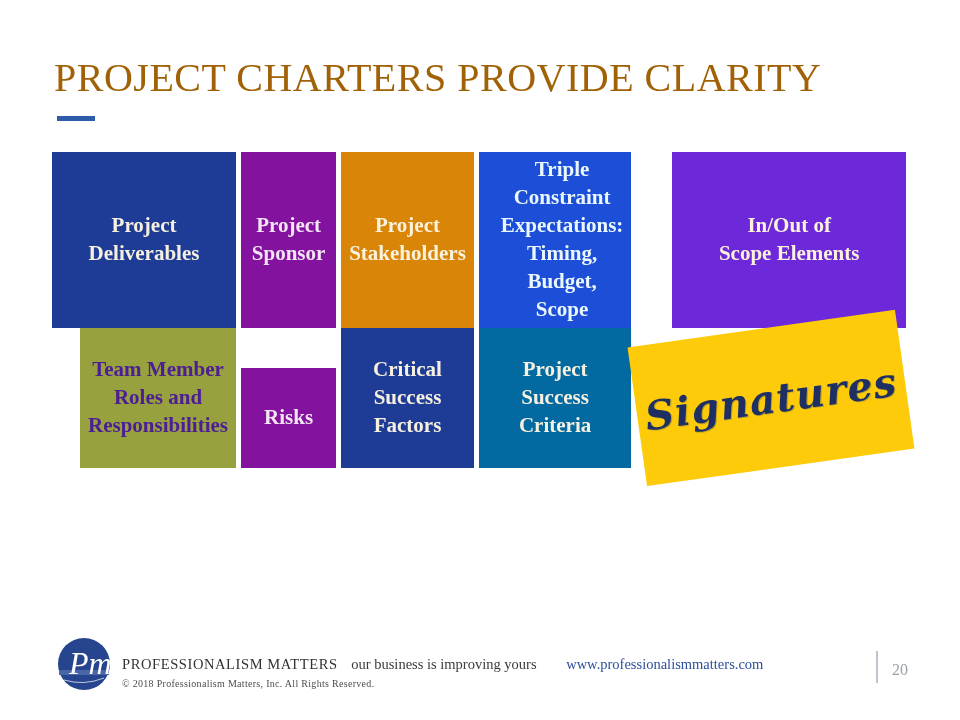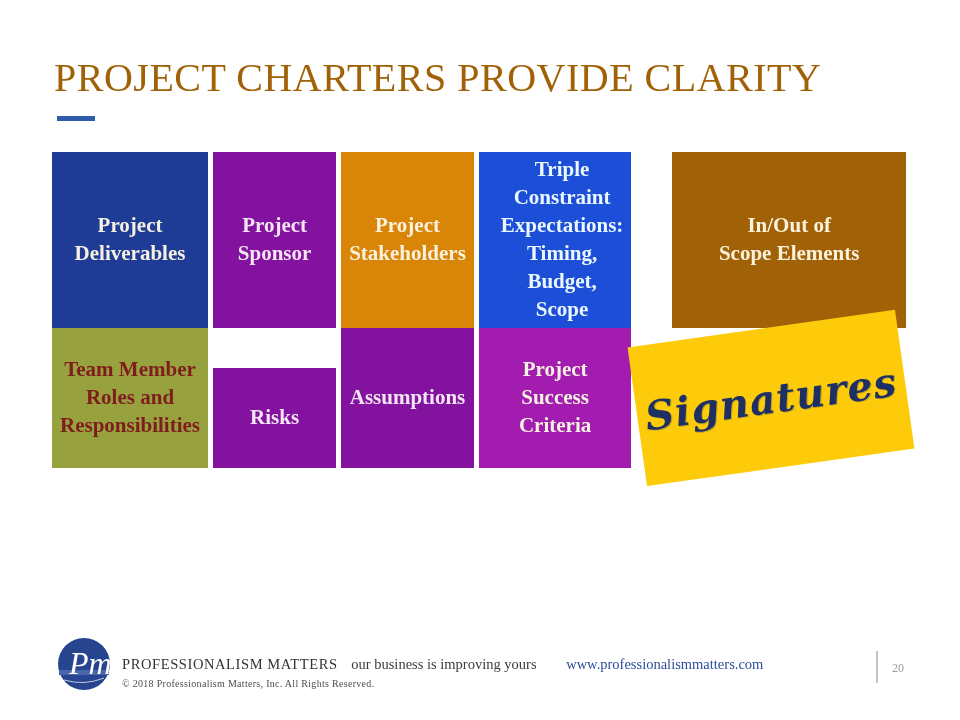--- a/index.html
+++ b/index.html
@@ -98,49 +98,50 @@
 
   .page-divider {
     position: absolute;
     left: 876px; top: 651px;
     width: 2px; height: 32px;
     background: #c0c3cb;
   }
   .page-number {
     position: absolute;
     left: 892px; top: 661px;
-    font-size: 12px;
+    font-size: 16px;
     color: #9aa0a8;
   }
 </style>
 </head>
 <body>
 
 <div class="slide-title">PROJECT CHARTERS PROVIDE CLARITY</div>
 <div class="title-dash" style="background: rgb(46, 91, 170);"></div>
 
 <div class="charter-grid">
   <div class="tile" style="background-color: rgb(30, 60, 150); color: rgb(246, 240, 224);">Project
 Deliverables</div>
   <div class="tile" style="background-color: rgb(131, 18, 159); color: rgb(243, 229, 243);">Project
 Sponsor</div>
   <div class="tile" style="background-color: rgb(217, 133, 8); color: rgb(251, 242, 221);">Project
 Stakeholders</div>
   <div class="tile" style="background-color: #1d4ed8; color: rgb(234, 247, 253); padding-left: 22px;">Triple Constraint
 Expectations:
 Timing, Budget,
 Scope</div>
-  <div class="tile" style="background-color: #a16207; color: rgb(251, 242, 221); margin-left: 36px;">In/Out of
+  <div class="tile" style="background-color: #6d28d9; color: rgb(251, 242, 221); margin-left: 36px;">In/Out of
 Scope Elements</div>
-  <div class="tile" style="background-color: rgb(151, 161, 62); color: #7f1d1d;">Team Member
+  <div class="tile" style="background-color: rgb(151, 161, 62); color: #4c1d95; margin-left: 28px;">Team Member
 Roles and
 Responsibilities</div>
   <div class="tile" style="background-color: rgb(131, 18, 159); color: rgb(243, 229, 243); margin-top: 40px;">Risks</div>
-  <div class="tile" style="background-color: rgb(131, 18, 159); color: rgb(243, 229, 243);">Assumptions</div>
-  <div class="tile" style="background-color: #a21caf; color: rgb(246, 240, 224);">Project Success
+  <div class="tile" style="background-color: rgb(30, 60, 150); color: rgb(246, 240, 224);">Critical Success
+Factors</div>
+  <div class="tile" style="background-color: #0369a1; color: rgb(246, 240, 224);">Project Success
 Criteria</div>
   <div class="tile script" style="background-color: rgb(253, 203, 10); color: rgb(29, 47, 99);">Signatures</div>
 </div>
 
 <svg class="footer-logo" viewBox="0 0 56 56">
   <circle cx="28" cy="28" r="26" fill="#27458e"></circle>
   <rect x="3" y="34" width="50" height="5" fill="#4a66ab"></rect>
   <text x="13" y="38" font-family="Liberation Serif, serif" font-style="italic" font-size="32" fill="#ffffff">Pm</text>
   <path d="M 8 44 Q 28 50 48 42" stroke="#ffffff" stroke-width="1" fill="none" opacity="0.7"></path>
 </svg>

